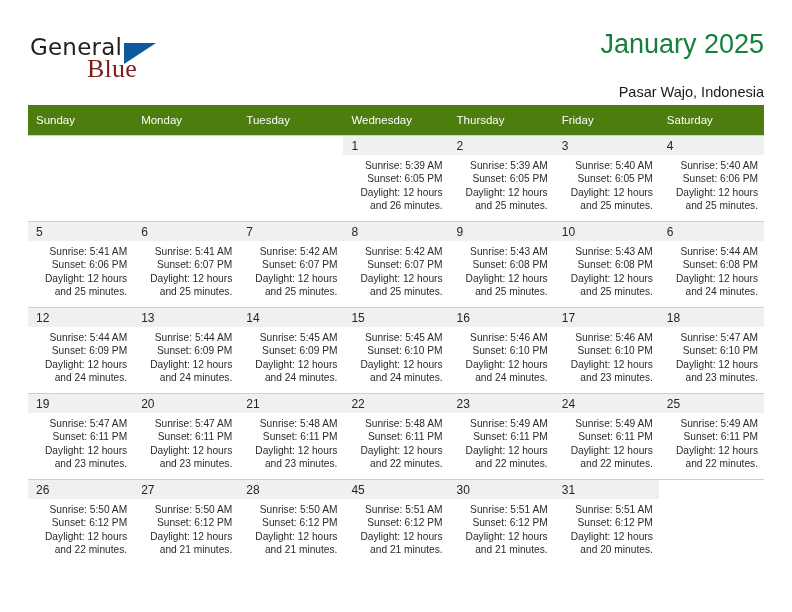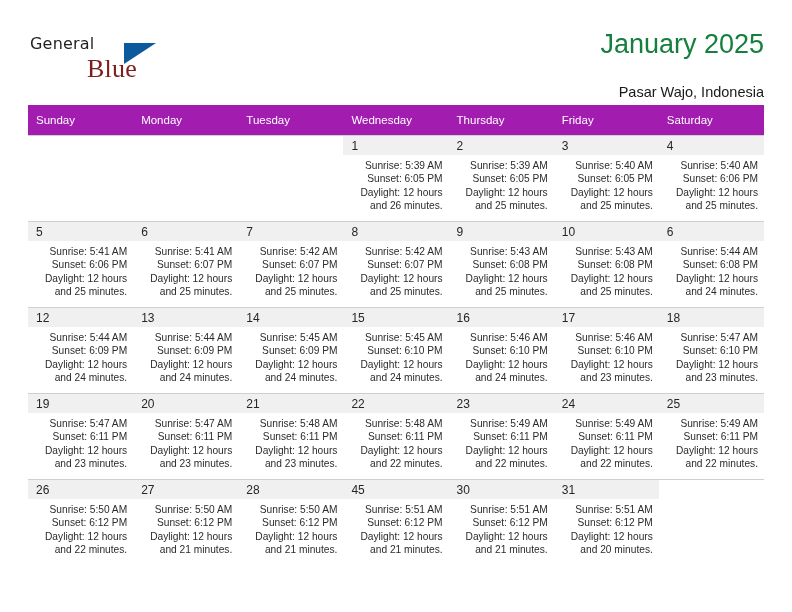--- a/index.html
+++ b/index.html
@@ -33,21 +33,21 @@
     position: absolute;
     left: 2px;
     top: 6px;
     width: 130px;
     height: 48px;
   }
   .logo-general {
     position: absolute;
     left: 0;
     top: 0;
-    font-size: 16px;
+    font-size: 23px;
     letter-spacing: 0.2px;
     color: #231f20;
     font-family: "DejaVu Sans", sans-serif;
   }
   .logo-blue {
     position: absolute;
     left: 57px;
     top: 20px;
     font-size: 26px;
     letter-spacing: 0.2px;
@@ -87,21 +87,21 @@
   
   .calendar {
     position: absolute;
     left: 28px;
     top: 105px;
     width: 736px;
     border-collapse: collapse;
     table-layout: fixed;
   }
   .calendar th {
-    background: #a21caf;
+    background: #4d7c0f;
     color: #ffffff;
     font-size: 11.5px;
     font-weight: normal;
     text-align: left;
     padding: 5px 0 5px 8px;
     height: 20px;
     border: none;
   }
   .calendar td {
     vertical-align: top;

